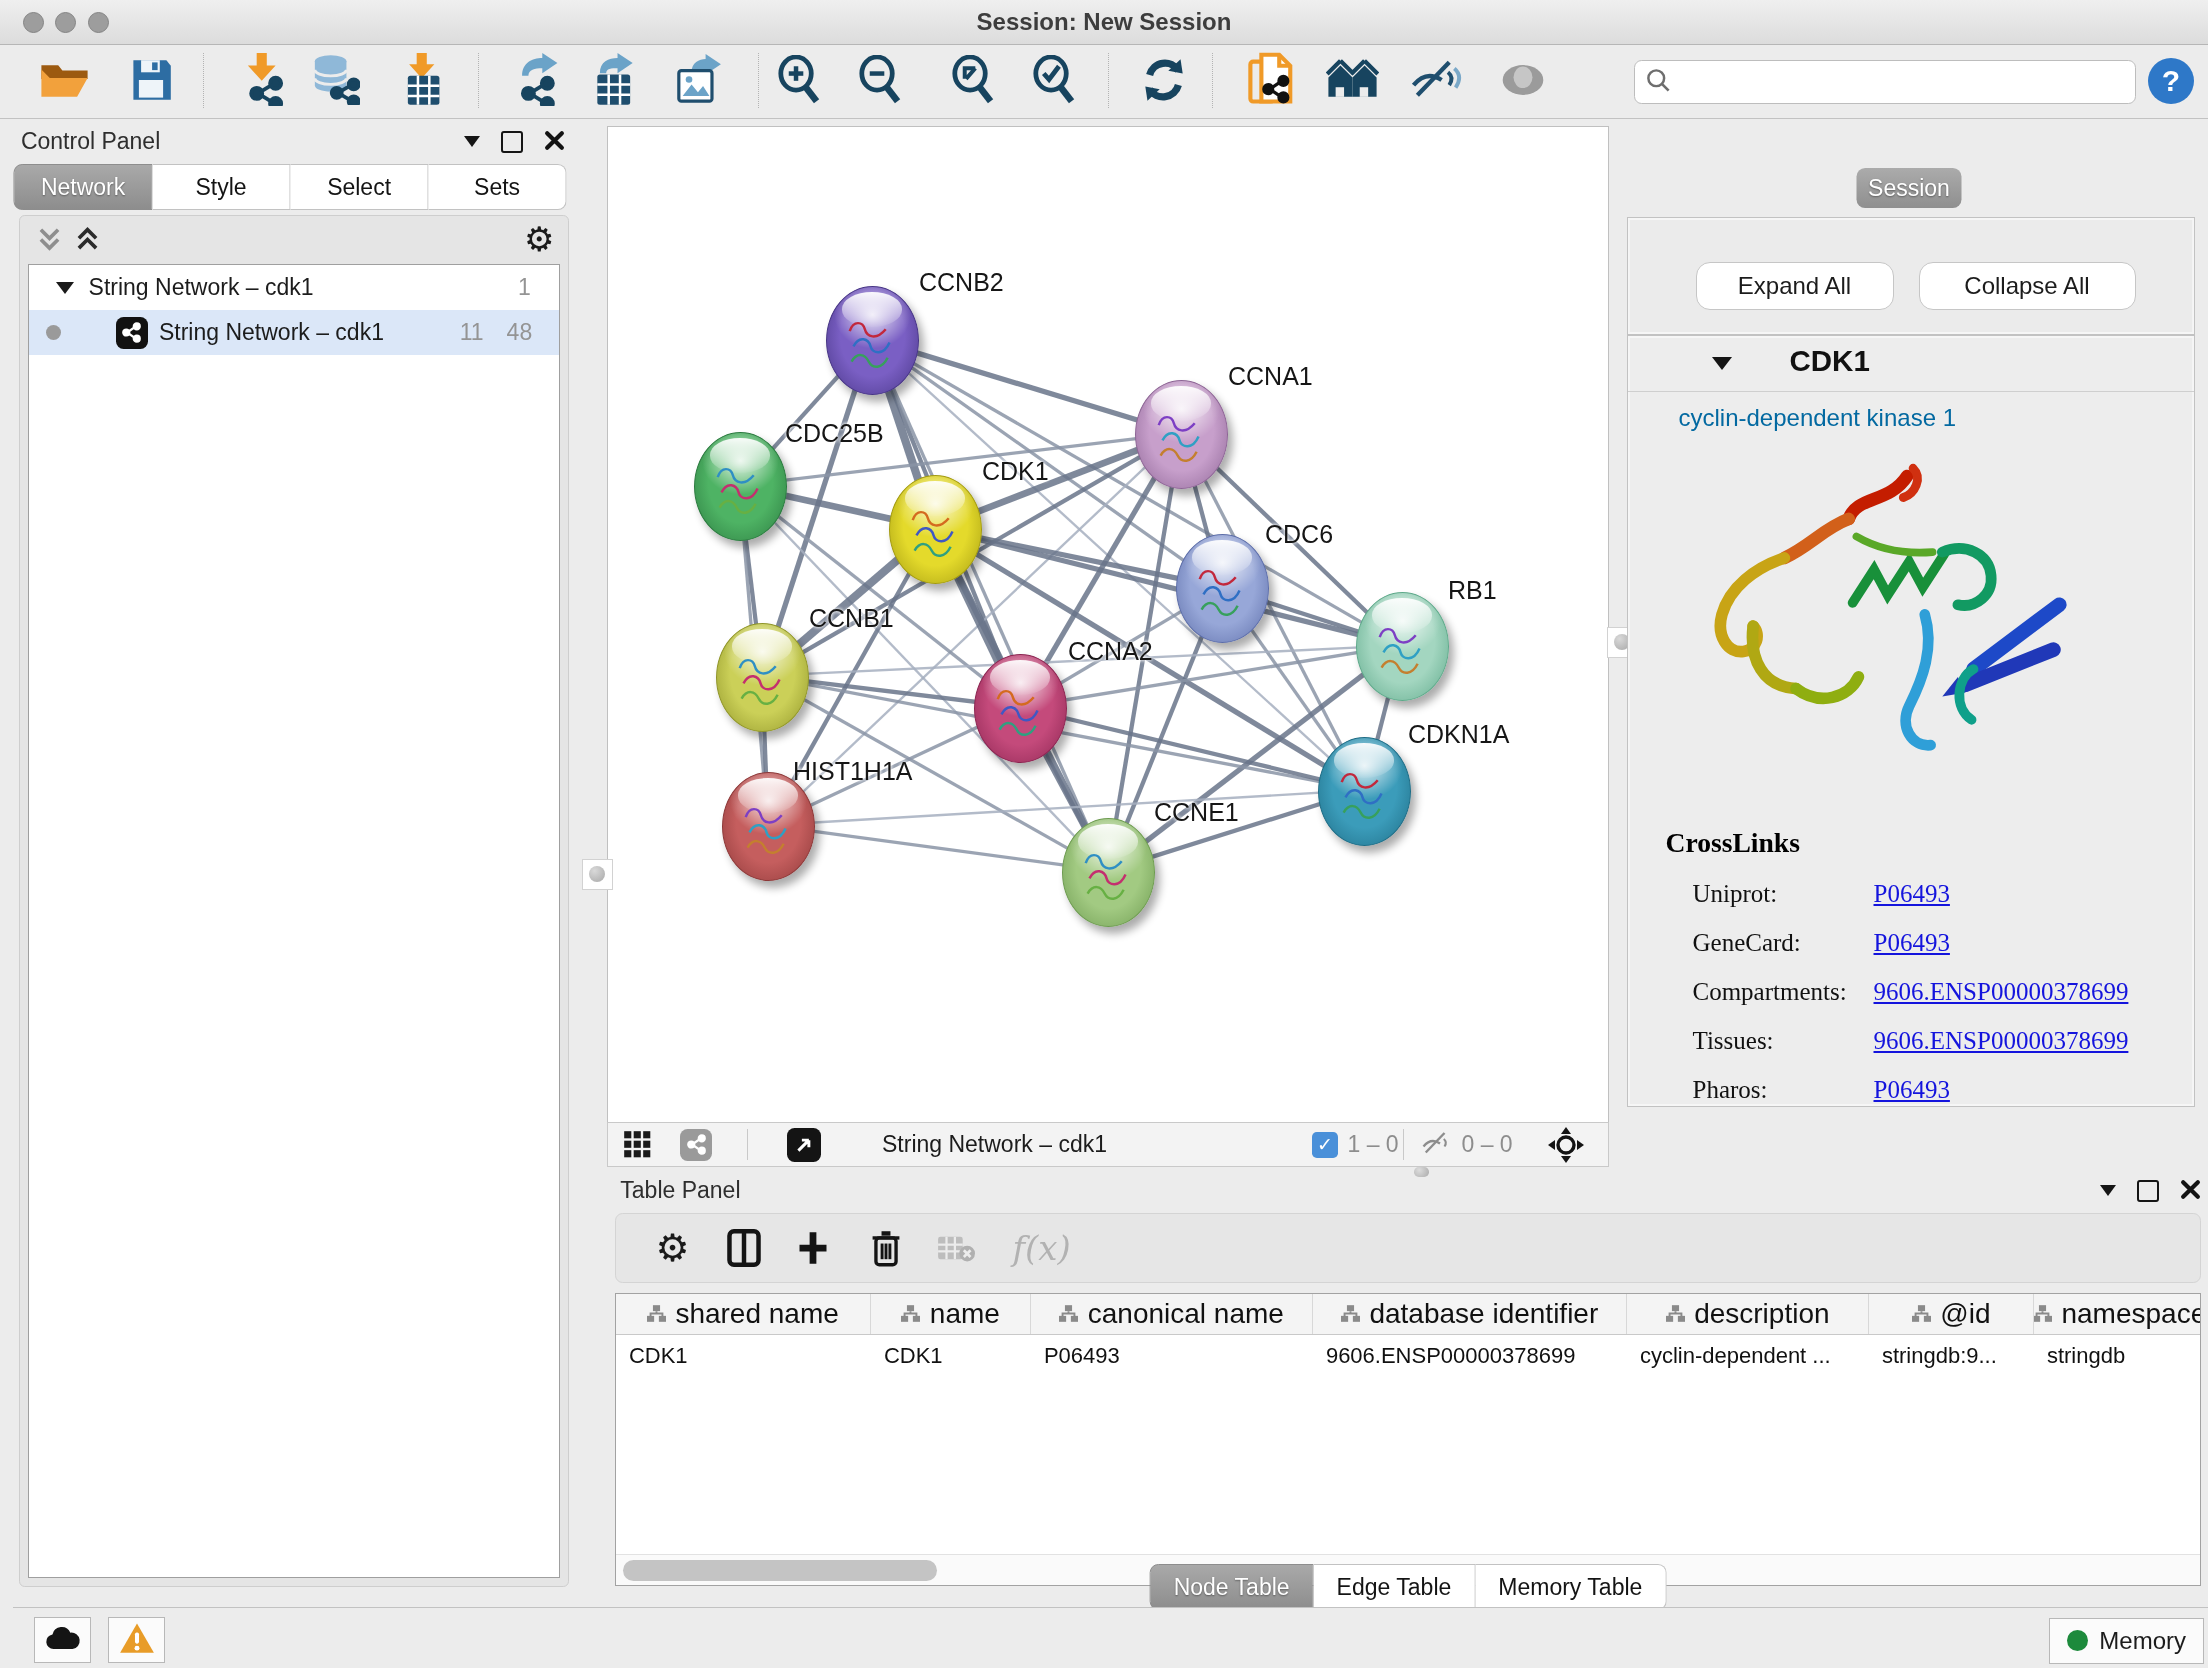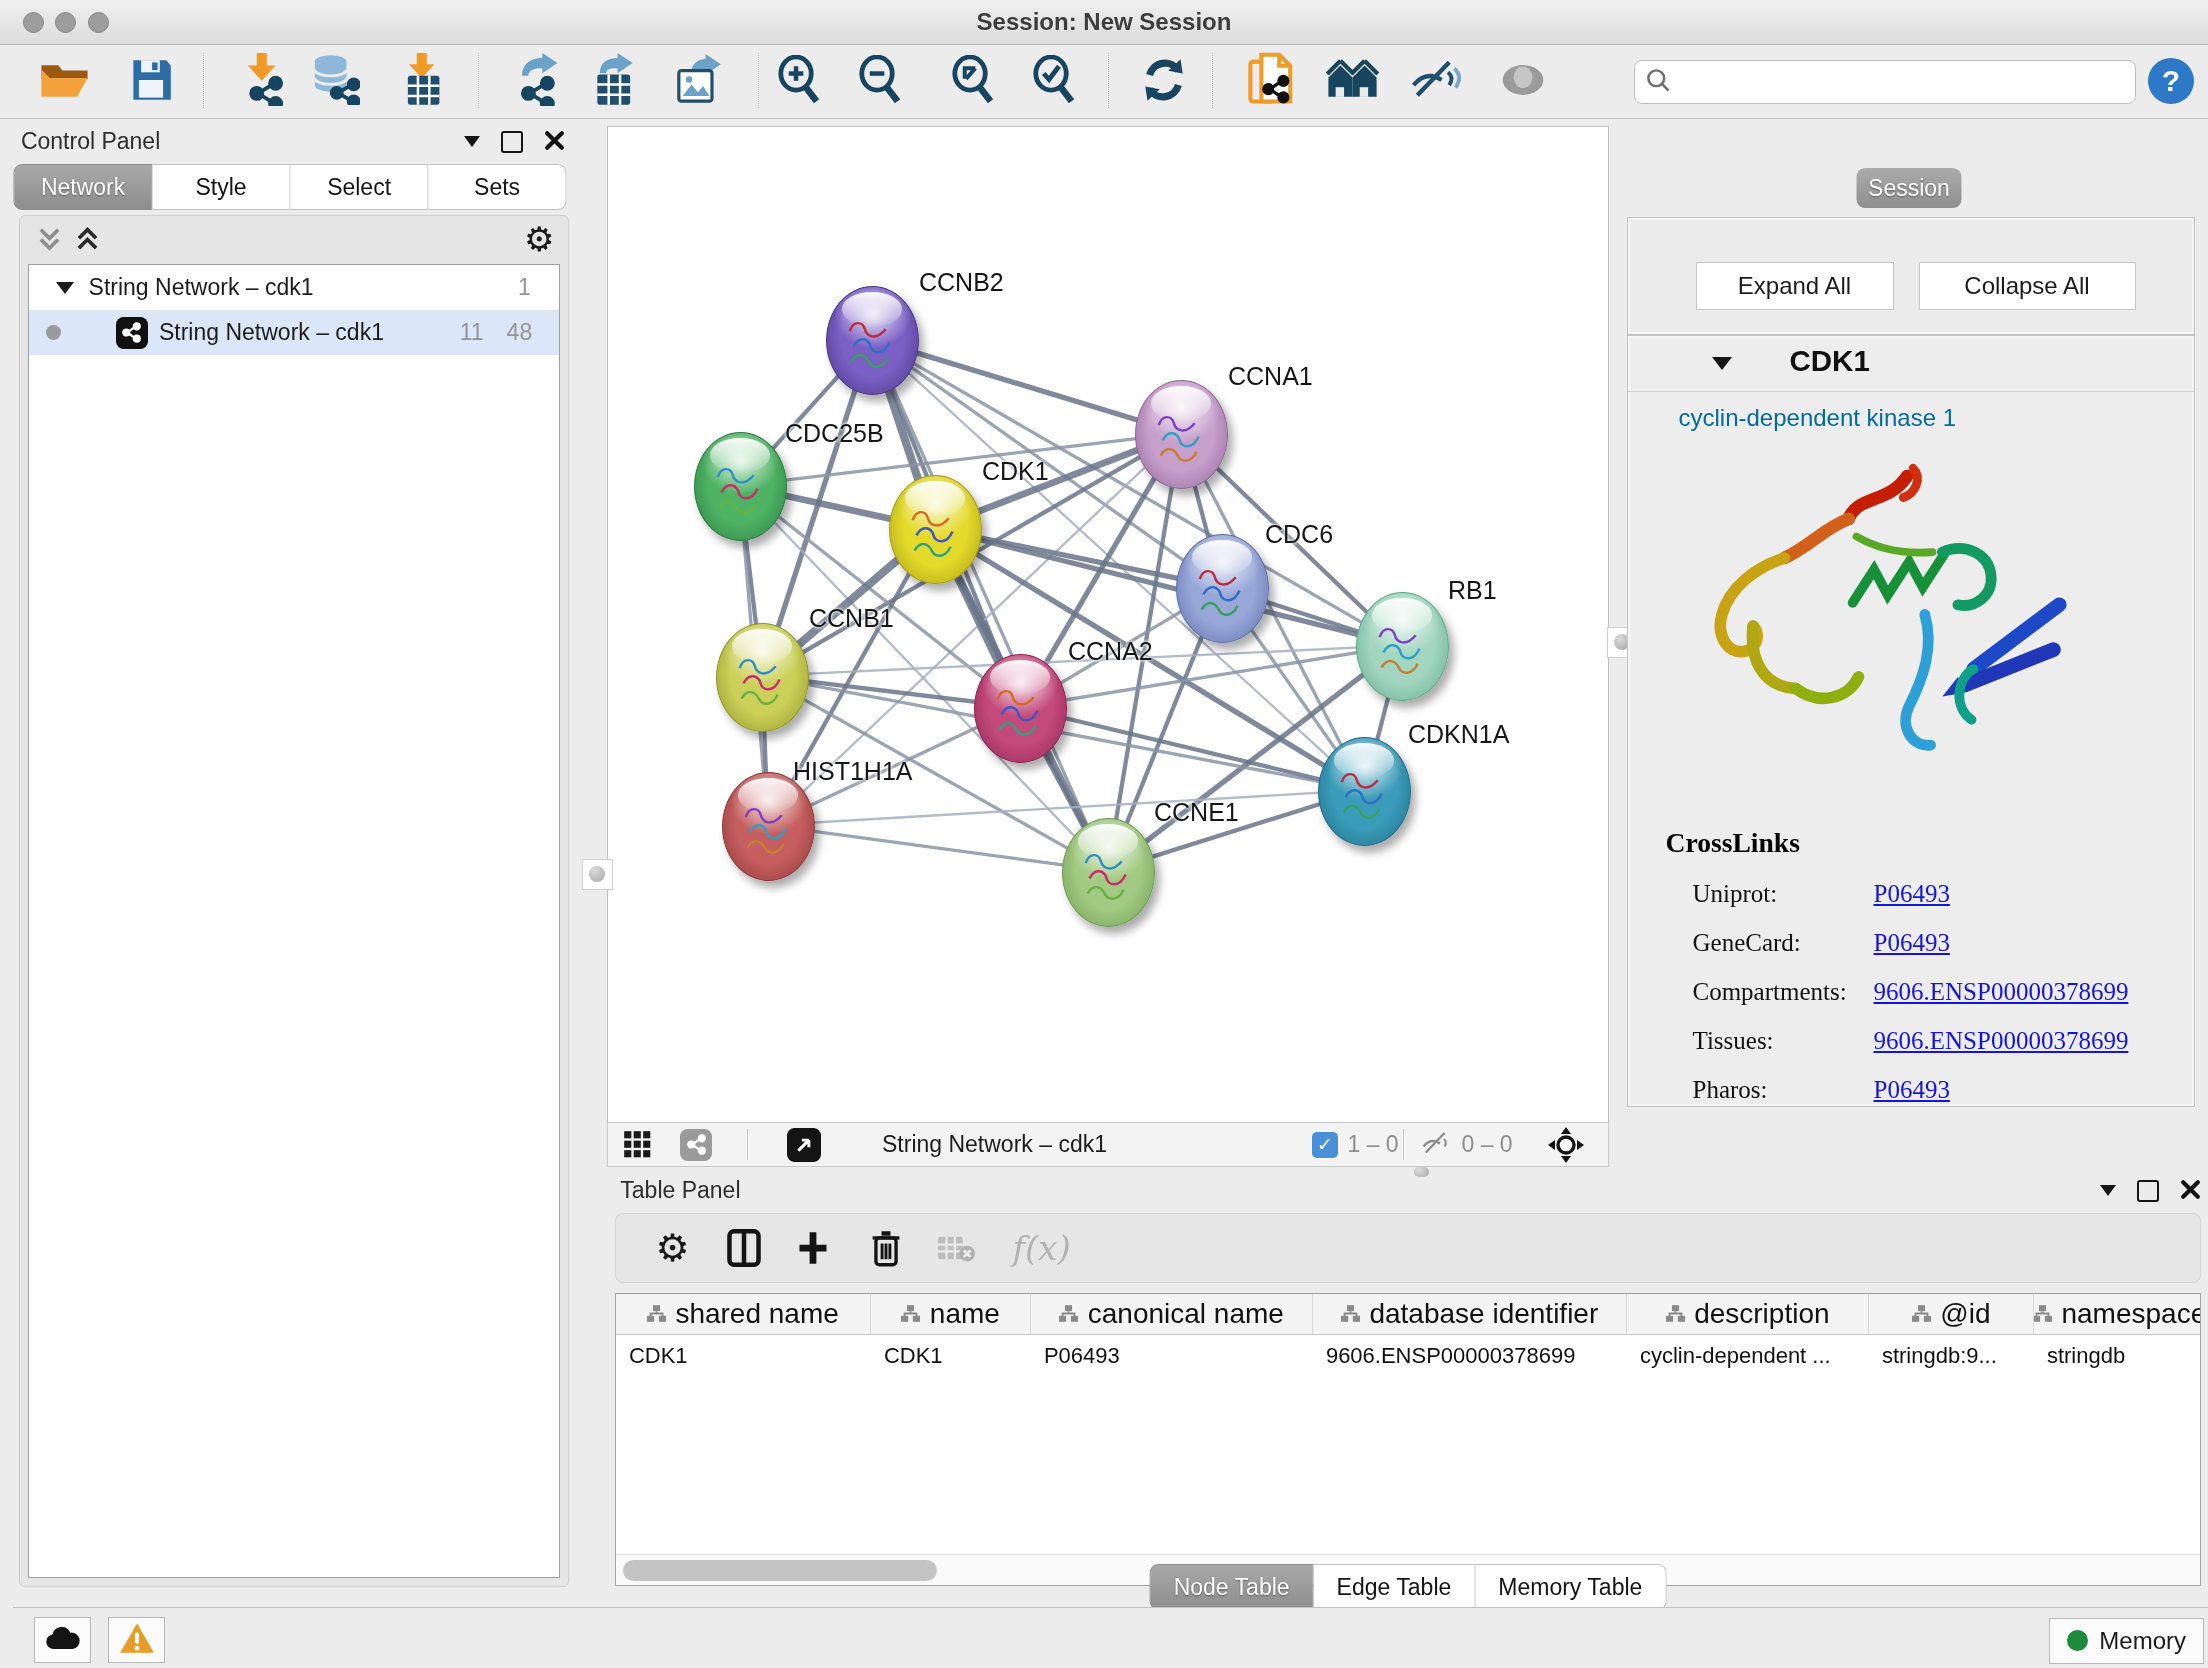--- a/index.html
+++ b/index.html
@@ -76,21 +76,21 @@
     background:radial-gradient(circle at 35% 30%,#d9d9d9,#a8a8a8);display:block;}
   #h-split-dot{position:absolute;left:1414px;top:1167px;width:15px;height:9.5px;border-radius:4.8px;
     background:radial-gradient(circle at 35% 30%,#dcdcdc,#ababab);}
   
   #results-panel{position:absolute;left:1617px;top:124px;width:584px;height:1482px;}
   #rp-tab{position:absolute;top:44px;left:50%;transform:translateX(-50%);min-width:105px;height:40px;
     line-height:40px;text-align:center;font-size:23px;color:#fff;border-radius:8.6px;
     background:linear-gradient(#ababab,#8f8f8f);text-shadow:0 1px 1.9px rgba(0,0,0,.4);}
   #rp-box1{position:absolute;top:93px;left:9.5px;right:5.7px;height:116px;background:#ebebeb;
     border:1px solid #c2c2c2;box-shadow:inset 0 0 0 1.9px #f6f6f6;}
-  .rp-btn{position:absolute;top:44px;height:46px;background:#fff;border:1px solid #c6c6c6;border-radius:0;
+  .rp-btn{position:absolute;top:44px;height:46px;background:#fff;border:1px solid #c6c6c6;border-radius:14px;
     font-size:24px;display:flex;align-items:center;justify-content:center;text-align:center;}
   #rp-box2{position:absolute;top:211px;left:9.5px;right:5.7px;height:770px;background:#ededed;
     border:1px solid #c2c2c2;box-shadow:inset 0 0 0 1.9px #f6f6f6;}
   #gene-head{position:relative;height:55px;border-bottom:1px solid #cfcfcf;}
   #gene-caret{position:absolute;left:84px;top:21px;width:0;height:0;border-left:10.5px solid transparent;
     border-right:10.5px solid transparent;border-top:13.3px solid #151515;}
   #gene-symbol{position:absolute;left:162px;top:7.6px;font-size:29.5px;font-weight:bold;color:#111;}
   #gene-desc{position:absolute;left:51px;top:68px;font-size:24px;color:#0369a1;}
   #protein-img{position:absolute;left:53px;top:122px;}
   #crosslinks{position:absolute;left:38px;top:491px;right:23px;font-family:"Liberation Serif",serif;}

